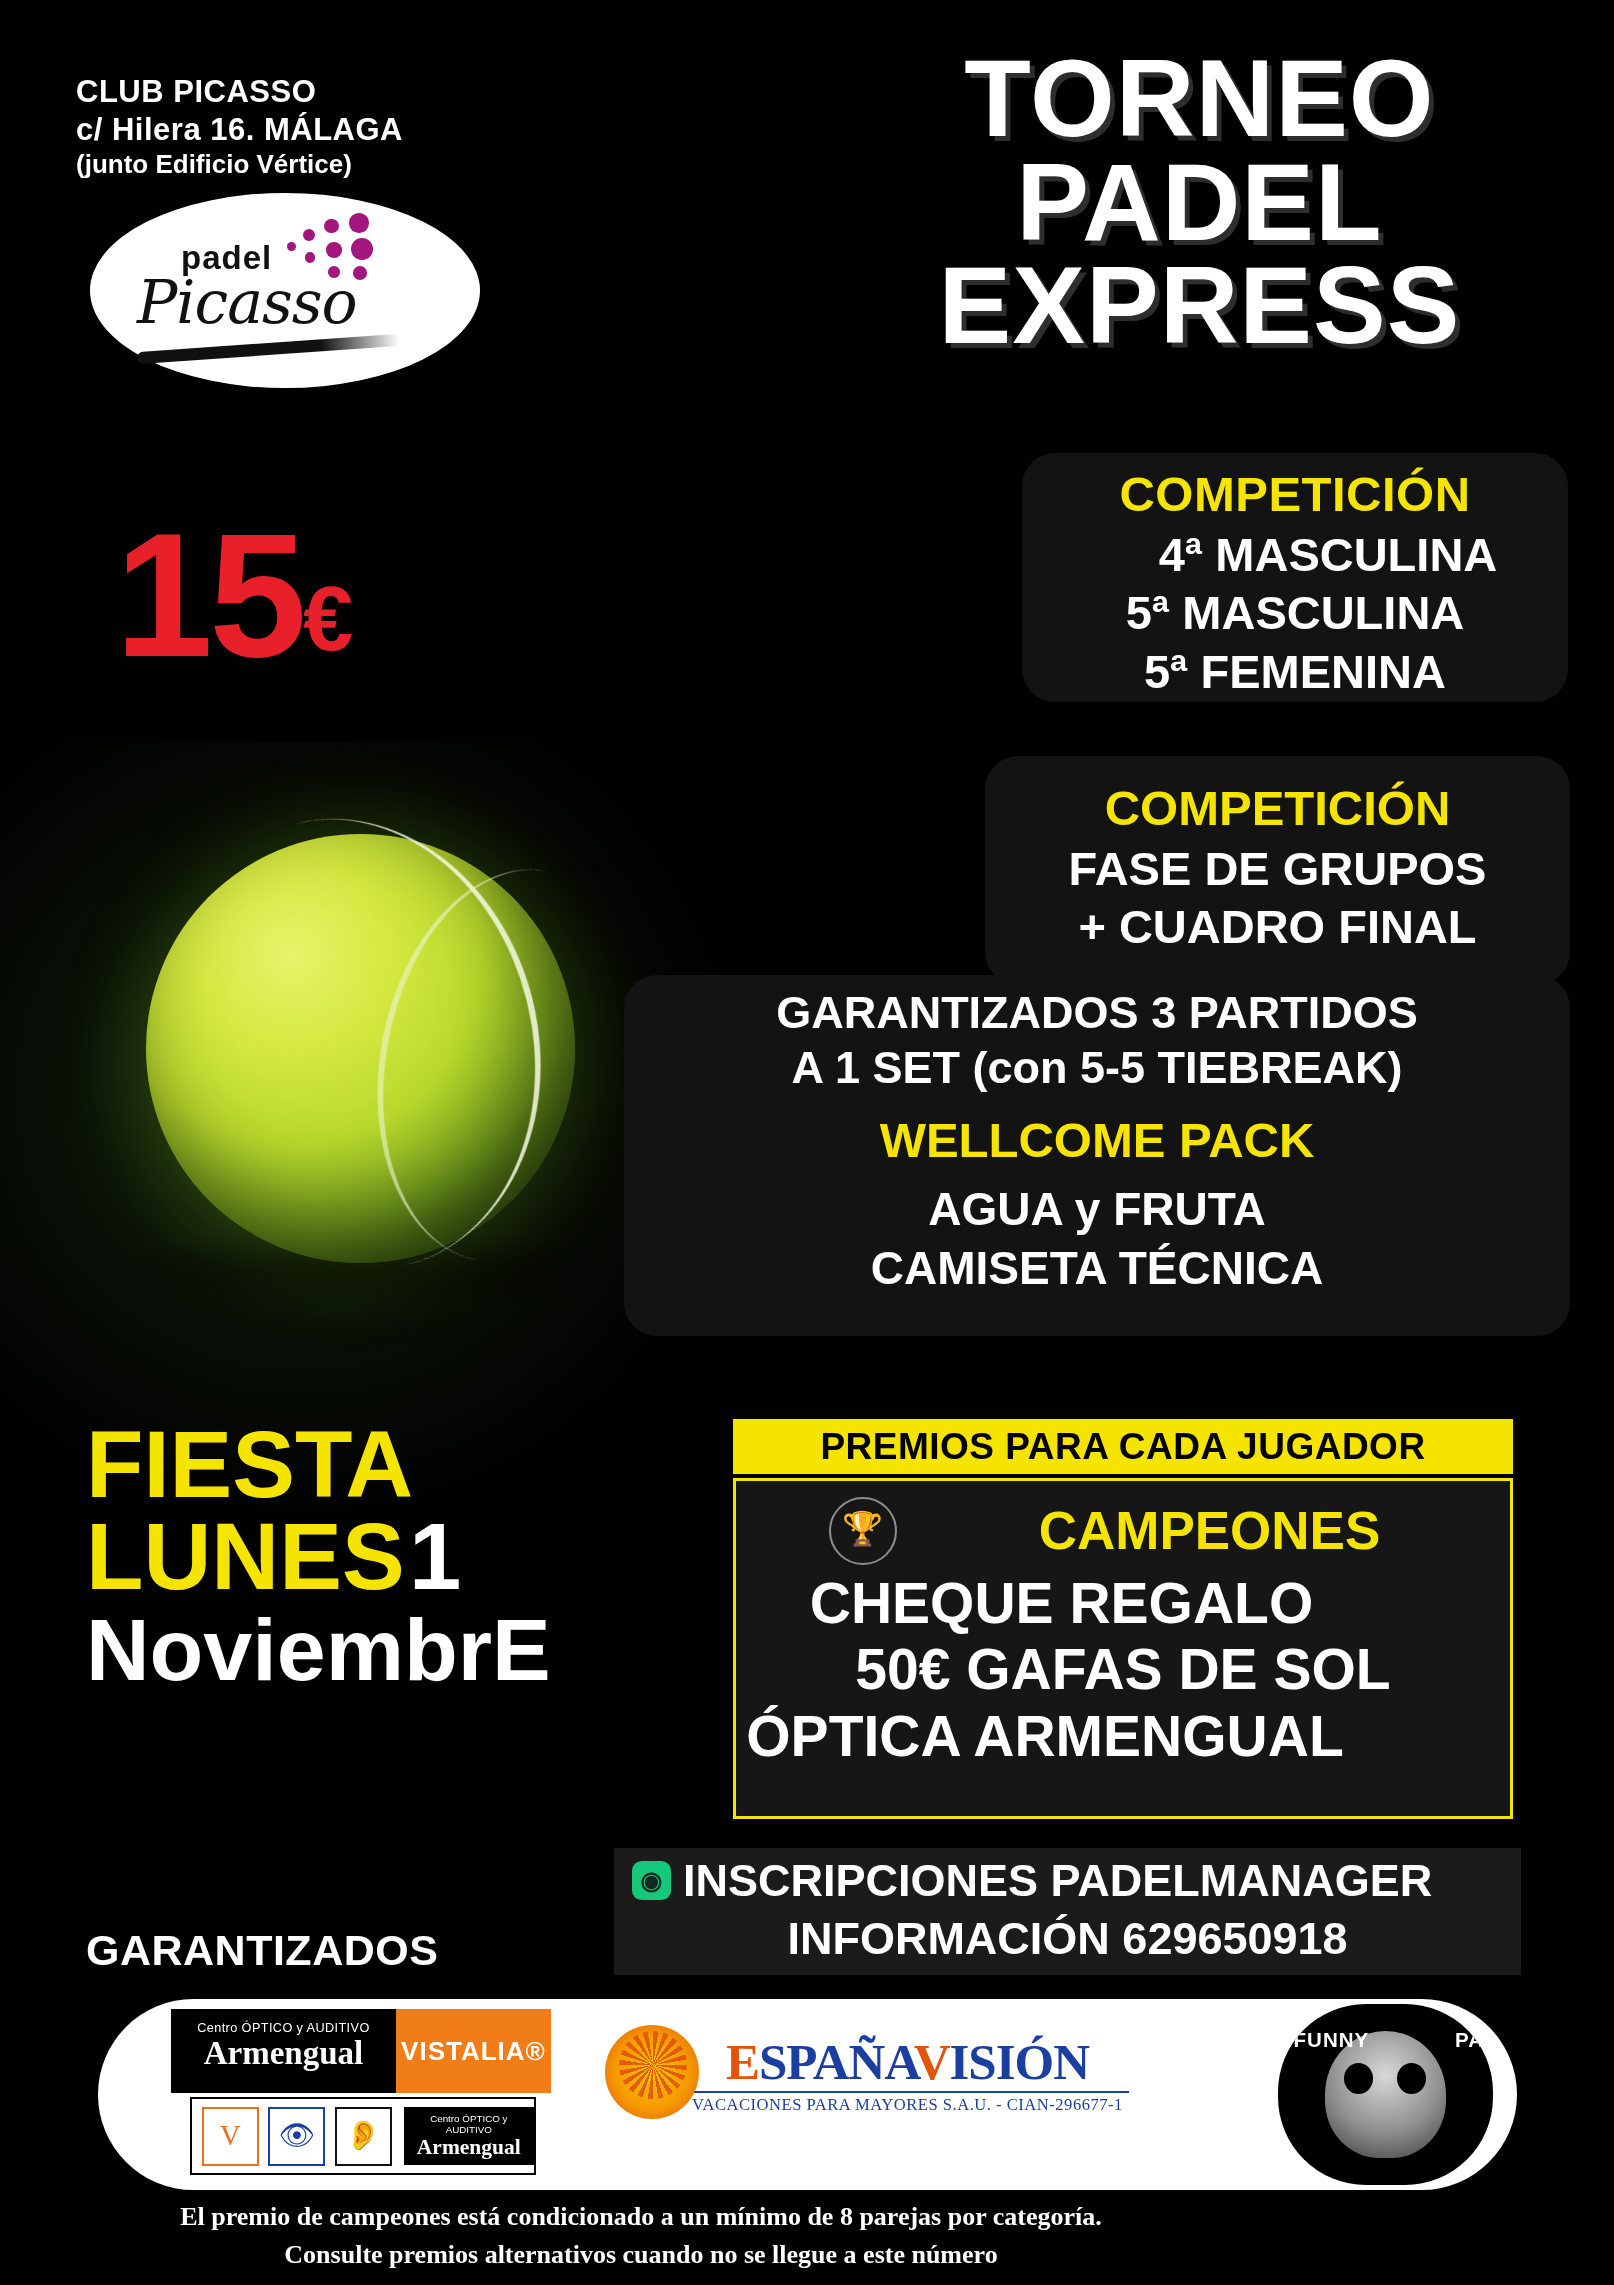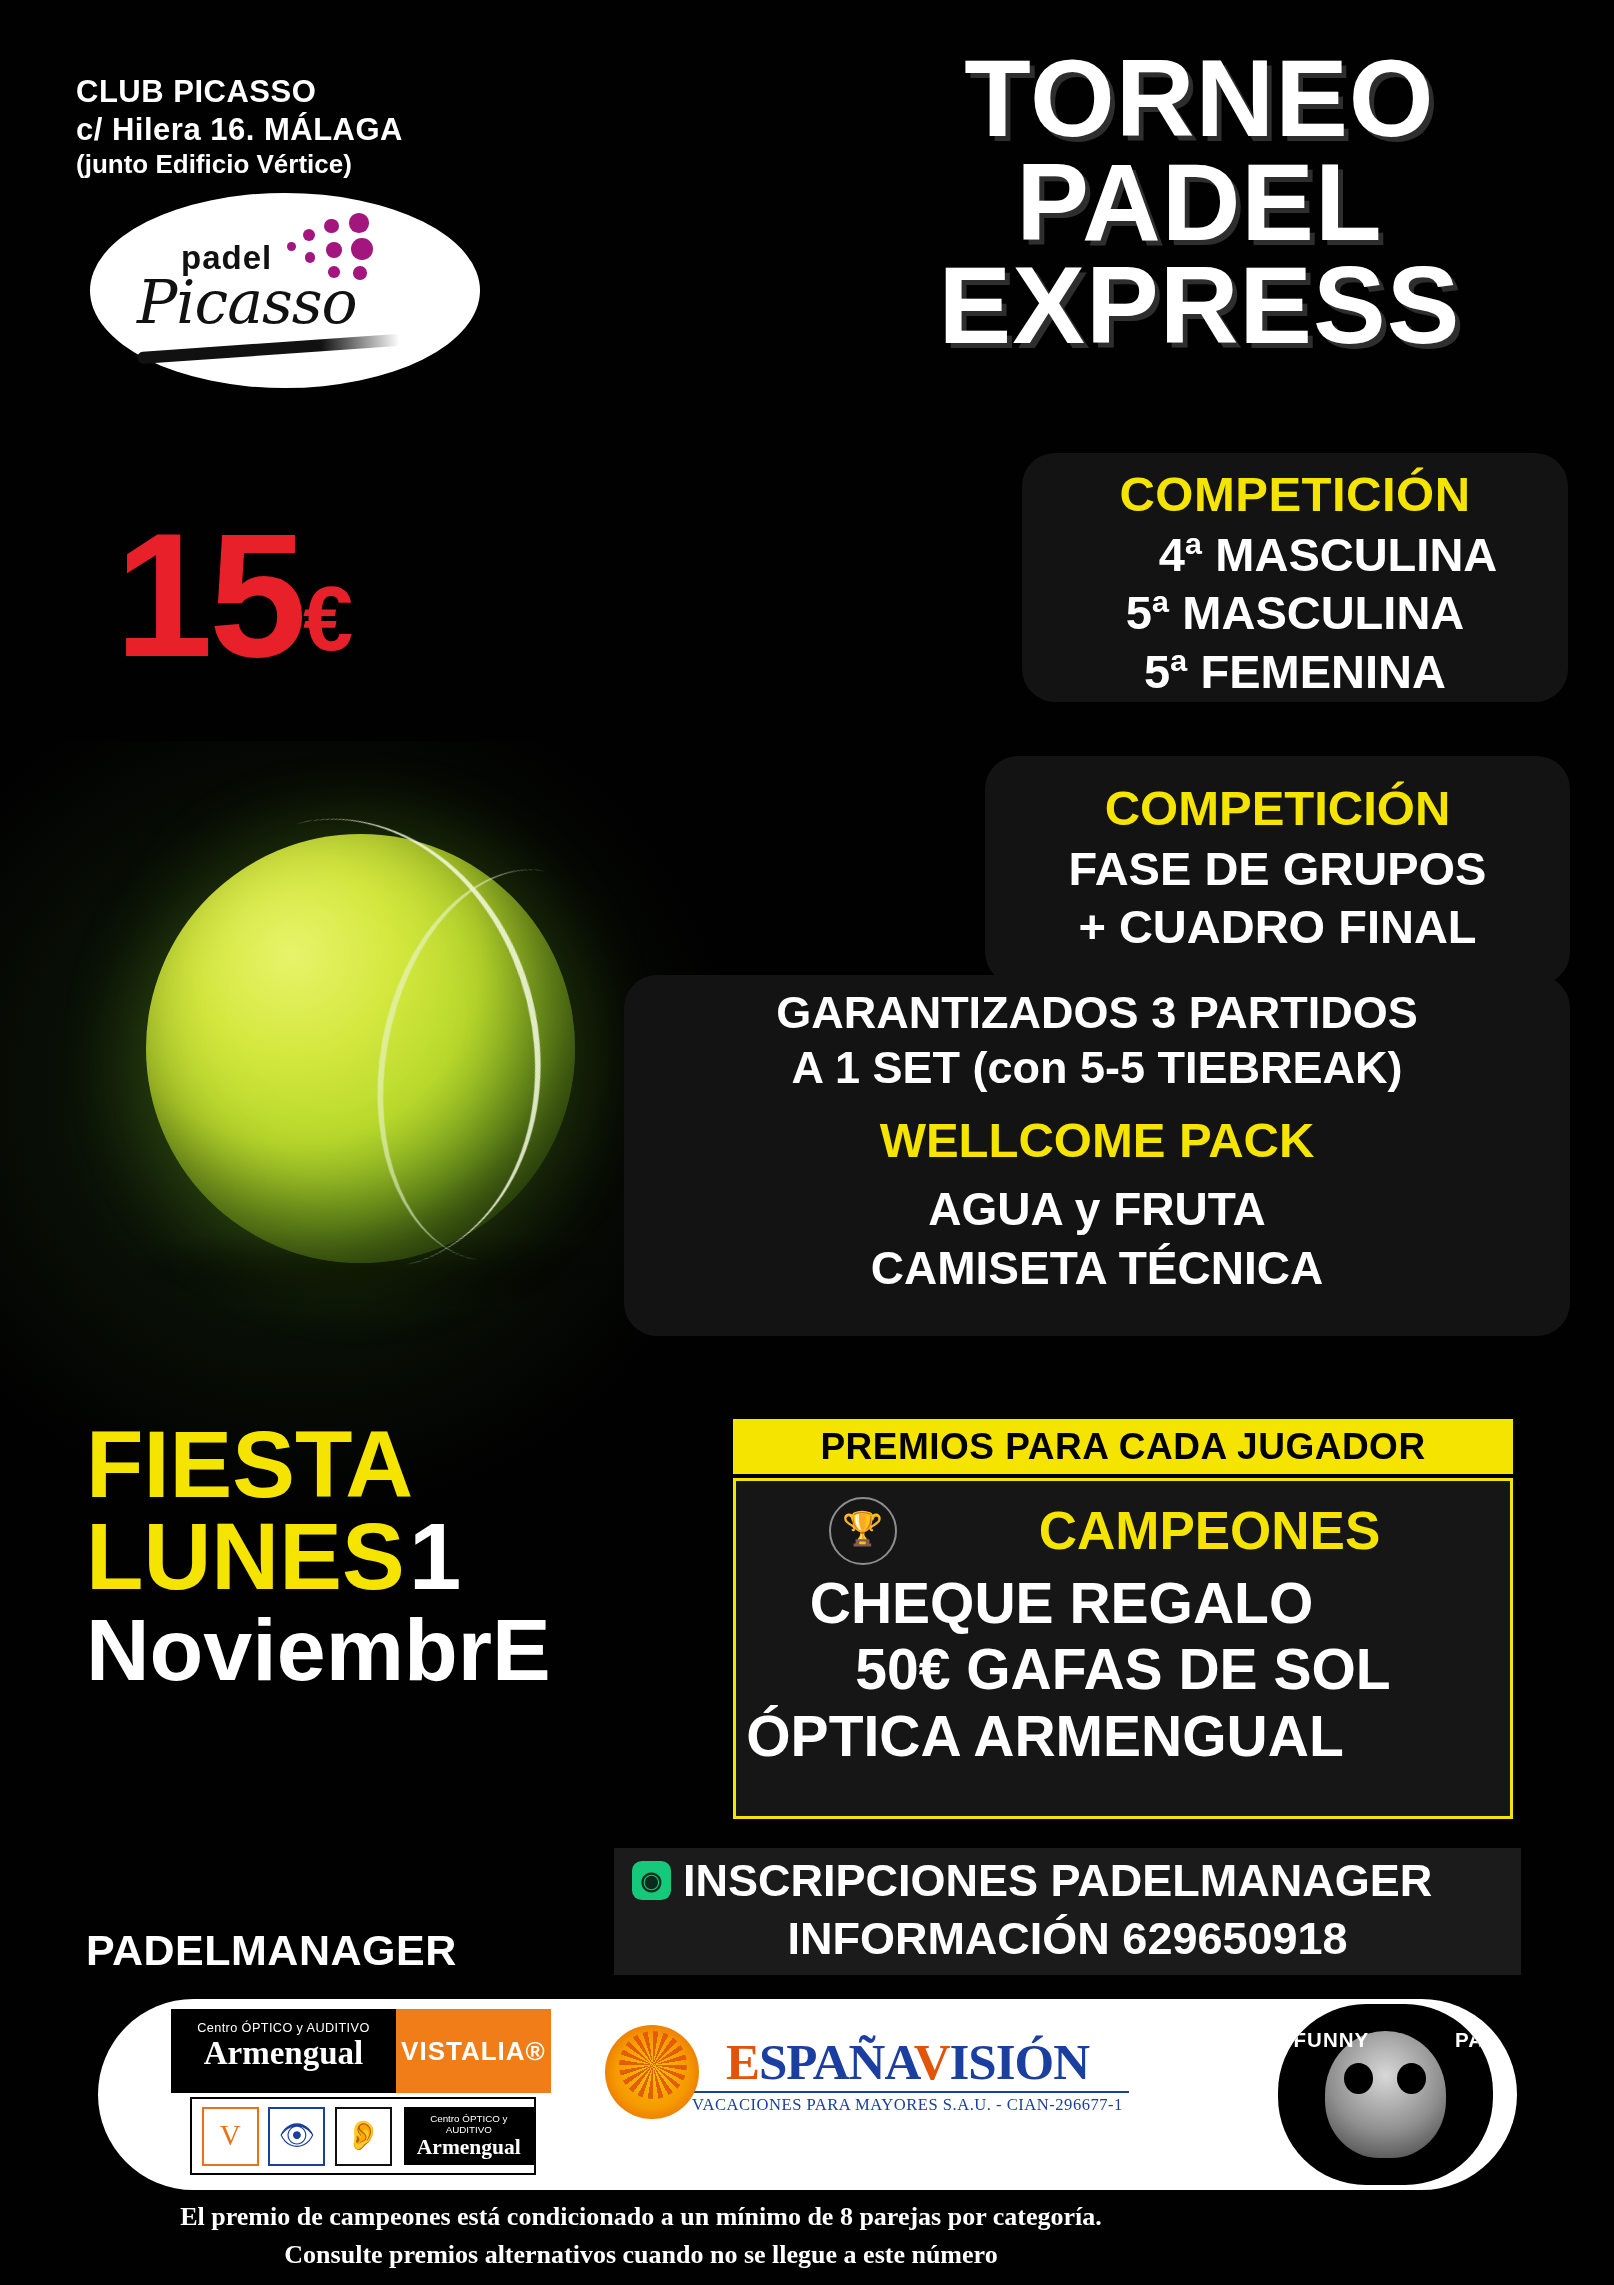--- a/index.html
+++ b/index.html
@@ -596,21 +596,21 @@
   <div class="campeones">CAMPEONES</div>
   <div class="pz1">CHEQUE REGALO</div>
   <div class="pz2">50€ GAFAS DE SOL</div>
   <div class="pz3">ÓPTICA ARMENGUAL</div>
 
   <div class="insc-band"></div>
   <div class="insc-icon">◉</div>
   <div class="insc-l1">INSCRIPCIONES PADELMANAGER</div>
   <div class="insc-l2">INFORMACIÓN 629650918</div>
 
-  <div class="colab-title">PADELMANAGER</div>
+  <div class="colab-title">GARANTIZADOS</div>
   <div class="sponsor-strip"></div>
 
   <div class="sp-armengual">
     <div class="left">
       <div class="sub">Centro ÓPTICO y AUDITIVO</div>
       <div class="nm">Armengual</div>
     </div>
     <div class="right">VISTALIA®</div>
   </div>
 

